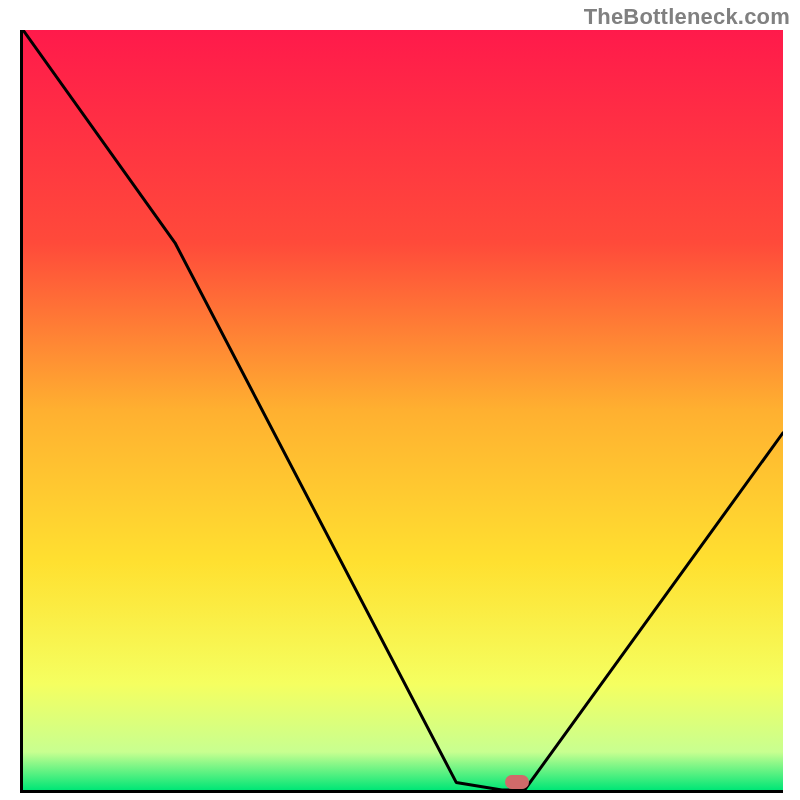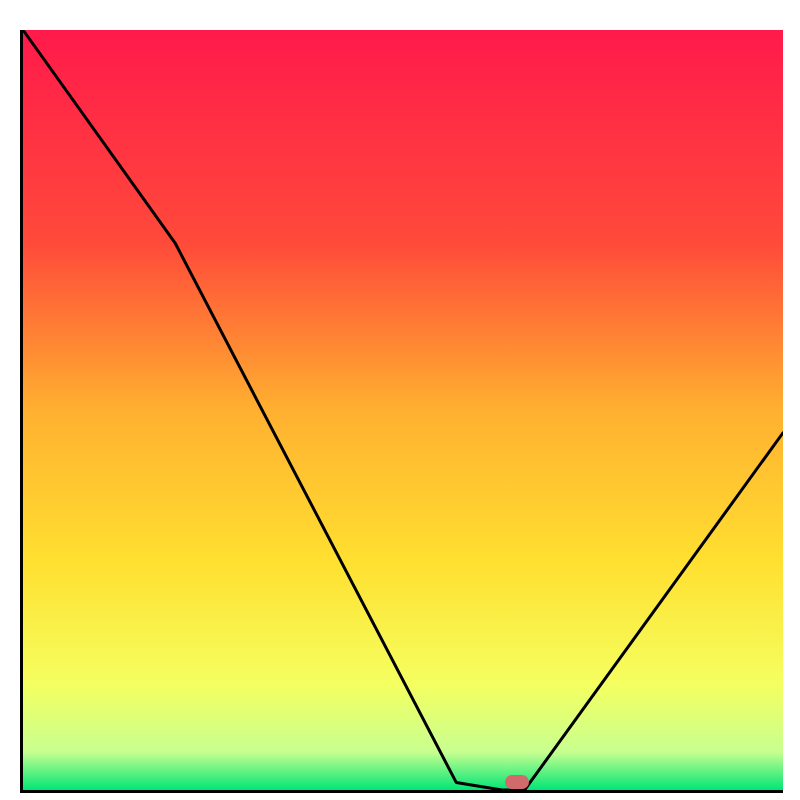--- a/index.html
+++ b/index.html
@@ -57,20 +57,21 @@
     border-radius: 7px;
     z-index: 2;
     transform: translate(-50%, -50%);
   }
 </style>
 </head>
 <body>
 
 <div class="container">
 
+  <div class="watermark">TheBottleneck.com</div>
 
   <div class="plot-area">
 
     <svg class="gradient-bg" viewBox="0 0 100 100" preserveAspectRatio="none">
       <defs>
         <linearGradient id="bg-grad" x1="0" y1="0" x2="0" y2="1">
             <stop offset="0%" stop-color="#ff1a4b"></stop>
             <stop offset="28.000000000000004%" stop-color="#ff4a3a"></stop>
             <stop offset="50%" stop-color="#ffb030"></stop>
             <stop offset="70%" stop-color="#ffe030"></stop>

